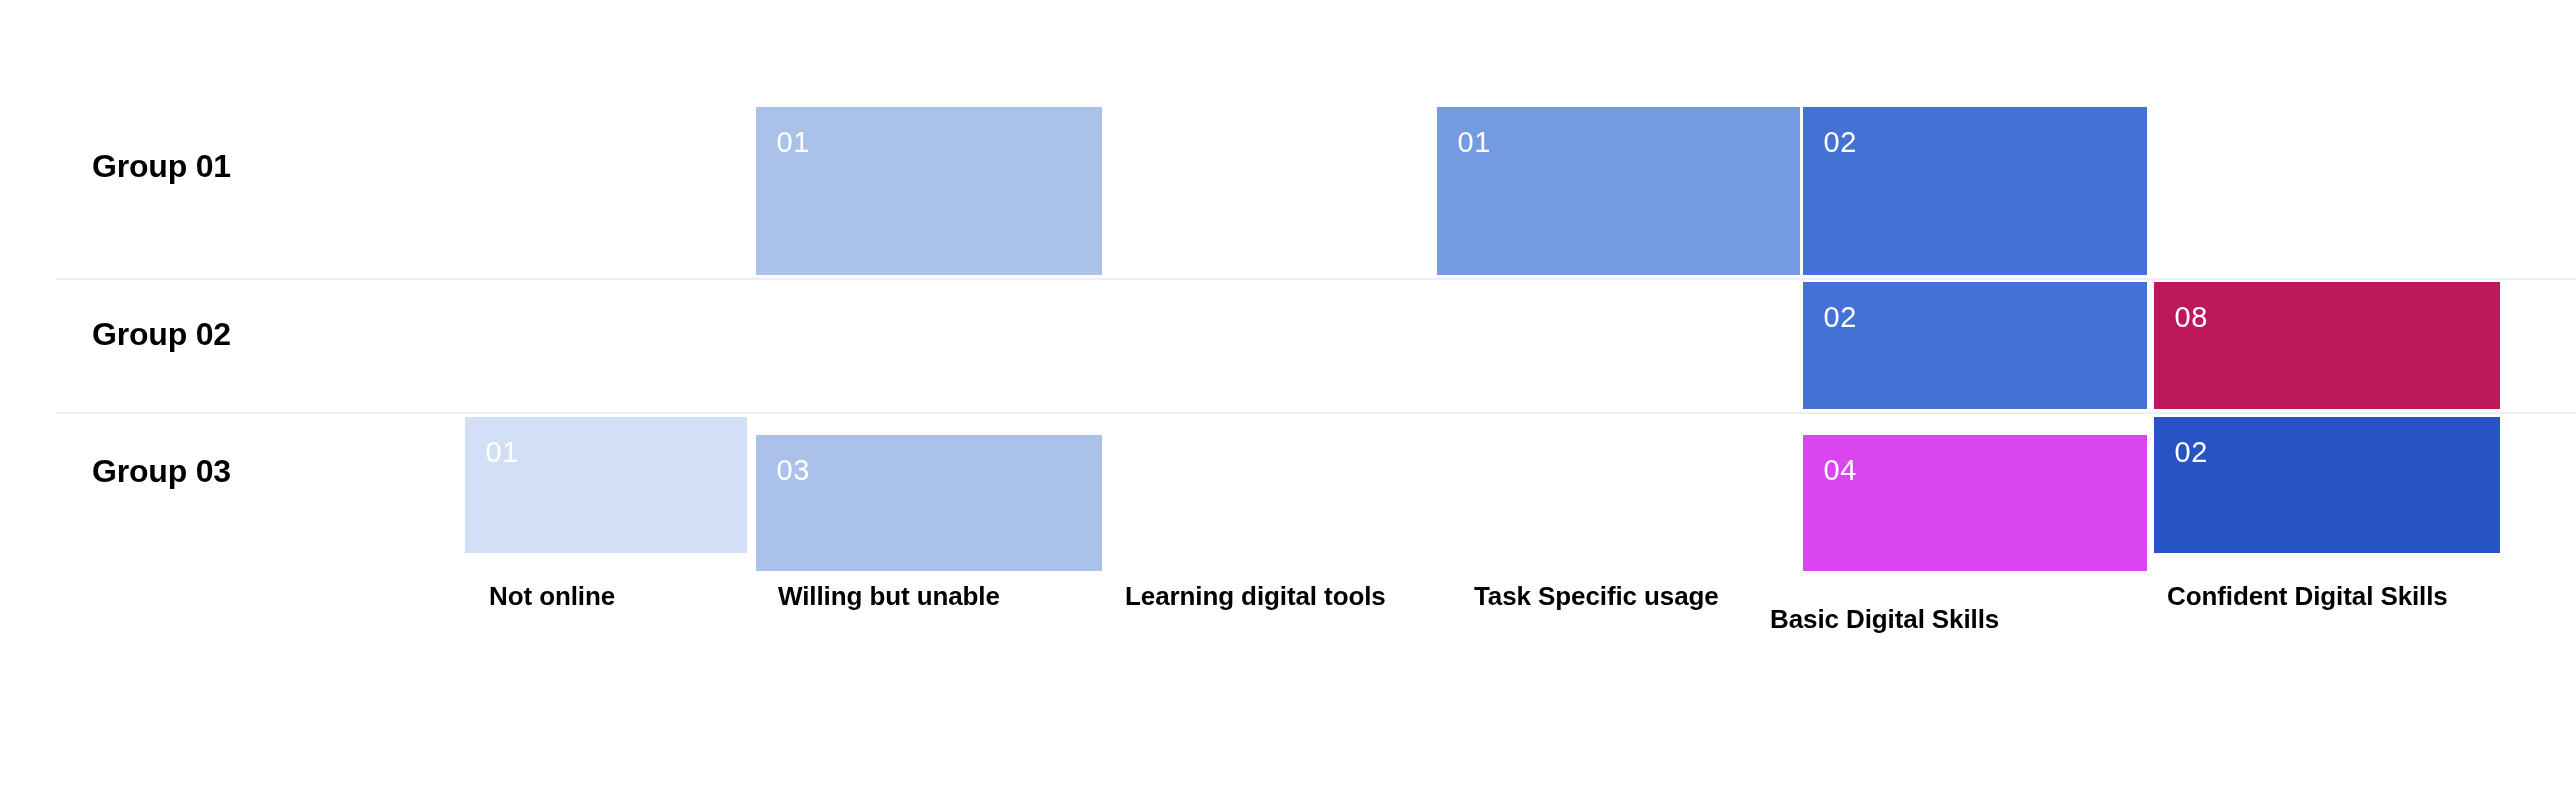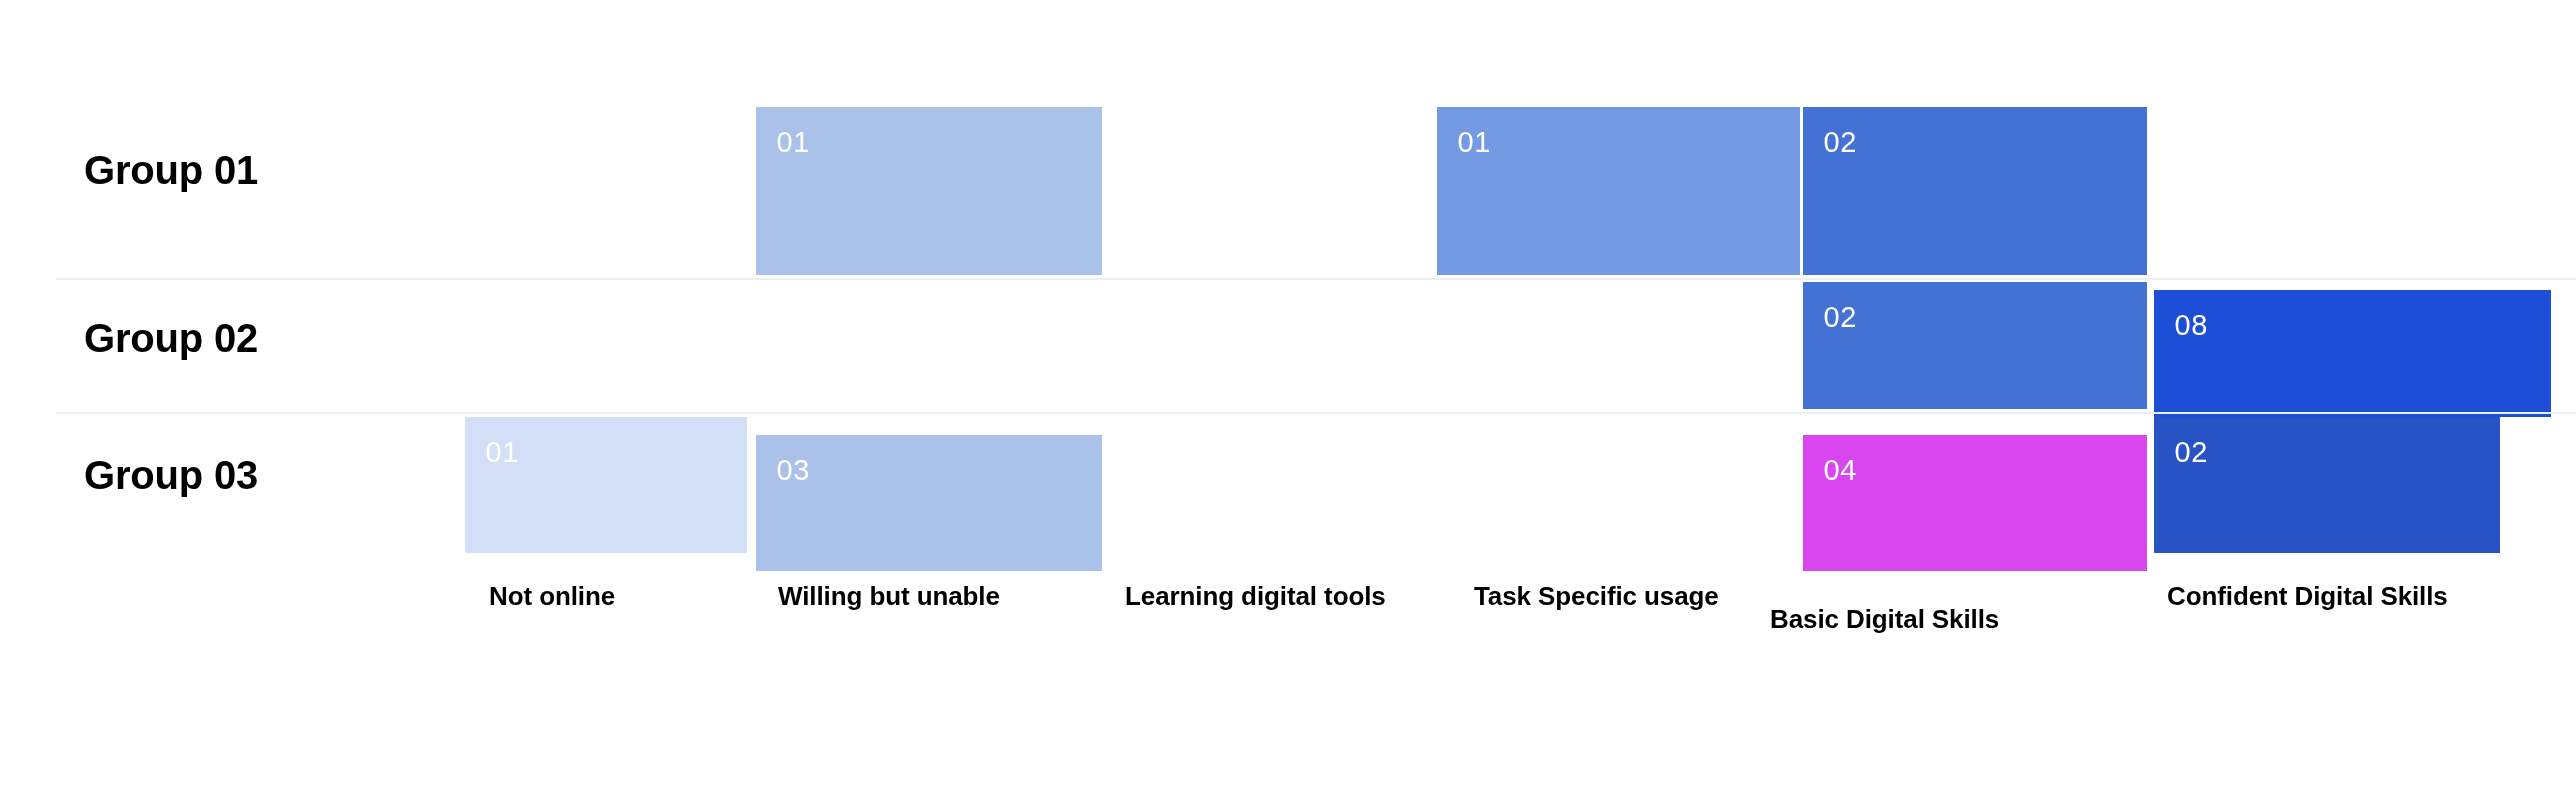--- a/index.html
+++ b/index.html
@@ -37,22 +37,22 @@
   .row-sep {
     position: absolute;
     left: 56px;
     width: 2520px;
     height: 1.9px;
     background: #eceef1;
   }
 
   .row-label {
     position: absolute;
-    left: 84px;
-    font-size: 40px;
+    left: 92px;
+    font-size: 32px;
     font-weight: bold;
     color: #000000;
     letter-spacing: -0.2px;
     white-space: nowrap;
   }
 
   .bar {
     position: absolute;
     box-sizing: border-box;
   }
@@ -101,21 +101,21 @@
 
     <div class="row-sep" style="top:278px;"></div>
 
     <div class="row" style="top:282px;height:127px;">
       <div class="row-label" style="top:34px;">Group 02</div>
 
       <div class="bar" style="left:1803px;top:0;width:344px;height:127px;background:#4472d4;">
         <span class="bar-value">02</span>
       </div>
 
-      <div class="bar" style="left:2154px;top:8px;width:397px;height:127px;background:#1d4ed8;">
+      <div class="bar" style="left:2154px;top:0;width:346px;height:127px;background:#be185d;">
         <span class="bar-value">08</span>
       </div>
     </div>
 
     <div class="row-sep" style="top:412px;"></div>
 
     <div class="row" style="top:417px;height:136px;">
       <div class="row-label" style="top:36px;">Group 03</div>
 
       <div class="bar" style="left:465px;top:0;width:282px;height:136px;background:#d3dff7;">

